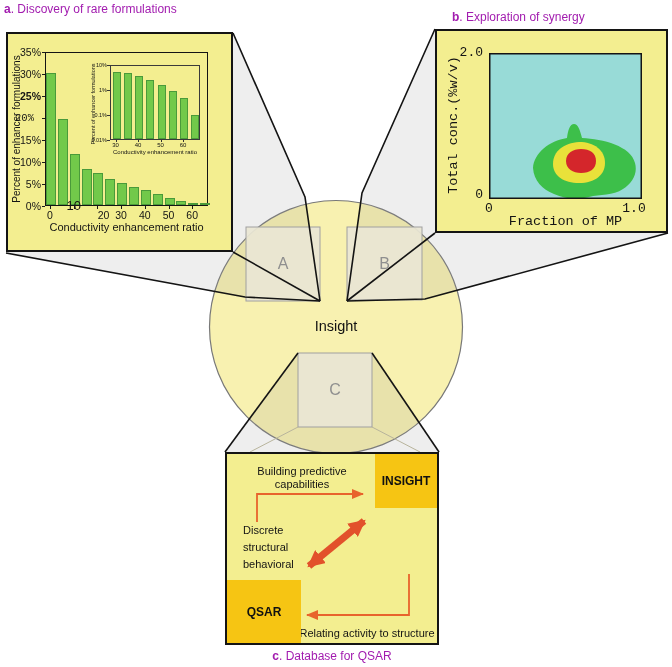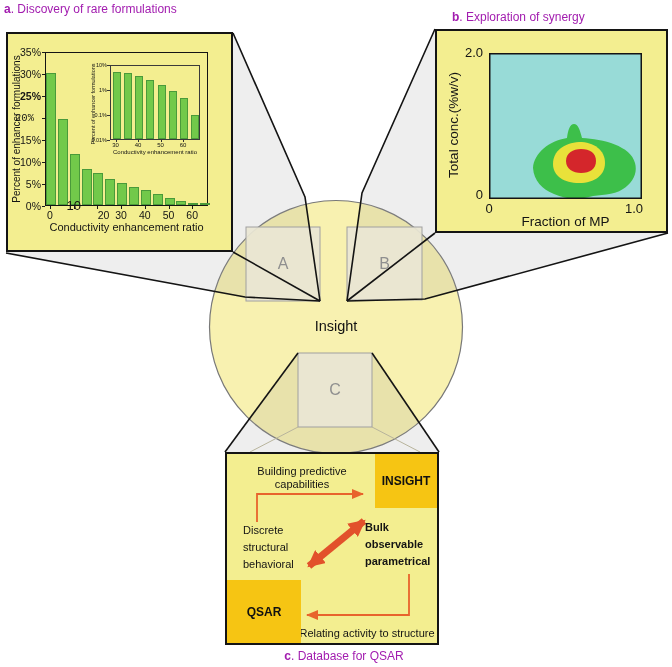--- a/index.html
+++ b/index.html
@@ -66,21 +66,21 @@
   <div class="sq-letter" style="left:347px;top:227px;width:75px;height:73px;">B</div>
   <div class="sq-letter" style="left:298px;top:353px;width:74px;height:74px;">C</div>
   <div class="abs ctr" style="left:276px;top:318px;width:120px;font-size:14.5px;color:#111;z-index:2;">Insight</div>
 
   <div class="cap" style="left:4px;top:2px;">
     <b>a</b><span>. Discovery of rare formulations</span>
   </div>
   <div class="cap" style="left:452px;top:2px;margin-top:8px;">
     <b>b</b><span>. Exploration of synergy</span>
   </div>
-  <div class="cap ctr" style="left:237px;top:649px;width:214px;">
+  <div class="cap ctr" style="left:225px;top:649px;width:214px;">
     <b>c</b><span>. Database for QSAR</span>
   </div>
 
   <div class="panel" style="left:6px;top:32px;width:227px;height:220px;">
     <div id="main-plot">
         <div class="bar" style="position: absolute; left: 0px; bottom: 0px; width: 10px; height: 132px; background: rgb(114, 201, 74); border: 1px solid var(--bar_border); box-sizing: border-box;"></div>
         <div class="bar" style="position: absolute; left: 11.85px; bottom: 0px; width: 10px; height: 85.8px; background: rgb(114, 201, 74); border: 1px solid var(--bar_border); box-sizing: border-box;"></div>
         <div class="bar" style="position: absolute; left: 23.7px; bottom: 0px; width: 10px; height: 51.48px; background: rgb(114, 201, 74); border: 1px solid var(--bar_border); box-sizing: border-box;"></div>
         <div class="bar" style="position: absolute; left: 35.55px; bottom: 0px; width: 10px; height: 35.64px; background: rgb(114, 201, 74); border: 1px solid var(--bar_border); box-sizing: border-box;"></div>
         <div class="bar" style="position: absolute; left: 47.4px; bottom: 0px; width: 10px; height: 32.12px; background: rgb(114, 201, 74); border: 1px solid var(--bar_border); box-sizing: border-box;"></div>
@@ -154,21 +154,21 @@
         <div style="position: absolute; left: 107.625px; top: 106px; width: 1px; height: 2px; background: rgb(51, 51, 51); z-index: 2;"></div>
         <div style="position: absolute; left: 121.125px; top: 108px; width: 18px; text-align: center; font-size: 6px; z-index: 2;">40</div>
         <div style="position: absolute; left: 130.125px; top: 106px; width: 1px; height: 2px; background: rgb(51, 51, 51); z-index: 2;"></div>
         <div style="position: absolute; left: 143.625px; top: 108px; width: 18px; text-align: center; font-size: 6px; z-index: 2;">50</div>
         <div style="position: absolute; left: 152.625px; top: 106px; width: 1px; height: 2px; background: rgb(51, 51, 51); z-index: 2;"></div>
         <div style="position: absolute; left: 166.125px; top: 108px; width: 18px; text-align: center; font-size: 6px; z-index: 2;">60</div>
         <div style="position: absolute; left: 175.125px; top: 106px; width: 1px; height: 2px; background: rgb(51, 51, 51); z-index: 2;"></div>
       </div>
   </div>
 
-  <div class="panel" style="left:435px;top:29px;width:233px;height:204px;">
+  <div class="panel" style="left:435px;top:29px;width:233px;height:204px;font-family:Liberation Mono, monospace;">
     <svg class="abs" style="left:52px;top:22px;" width="153" height="146" viewBox="0 0 153 146">
       <defs>
           <clipPath id="bclip">
             <rect x="0" y="0" width="153" height="146"></rect>
           </clipPath>
         </defs>
       <rect id="syn-bg" x="0" y="0" width="153" height="146" style="fill: rgb(152, 219, 215);"></rect>
       <g clip-path="url(#bclip)">
         <path id="cont-low" d="M44 115
           C45 100 60 88 78 85 C79 77 81 71 85 71 C89 71 91 77 93 85
@@ -205,19 +205,16 @@
       <path d="M30 68 L30 40 L136 40" style="fill:none;stroke:var(--arrow_orange);stroke-width:1.8" marker-end="url(#mth)"></path>
       <path d="M182 120 L182 161 L80 161" style="fill:none;stroke:var(--arrow_orange);stroke-width:1.8" marker-end="url(#mth)"></path>
       <line x1="82" y1="112" x2="137" y2="67" style="stroke:var(--arrow_thick);stroke-width:7" marker-start="url(#mtk)" marker-end="url(#mtk)"></line>
     </svg>
     <div class="goldbox" style="right:0;top:0;width:62px;height:54px;">INSIGHT</div>
     <div class="goldbox" style="left:0;bottom:0;width:74px;height:63px;">QSAR</div>
     <div class="lbl ctr" style="left:5px;top:11px;width:140px;font-size:11px;">Building predictive capabilities</div>
     <div class="lbl pre" style="left:16px;top:68px;font-size:11px;font-weight:normal;line-height:1.55;">Discrete
 structural
 behavioral</div>
-    <div class="lbl pre" style="left:138px;top:65px;font-size:11px;font-weight:bold;line-height:1.55;">Bulk
-observable
-parametrical</div>
     <div class="lbl ctr" style="left:70px;top:173px;width:140px;font-size:11px;">Relating activity to structure</div>
   </div>
 
 </div>
 
 </body></html>

